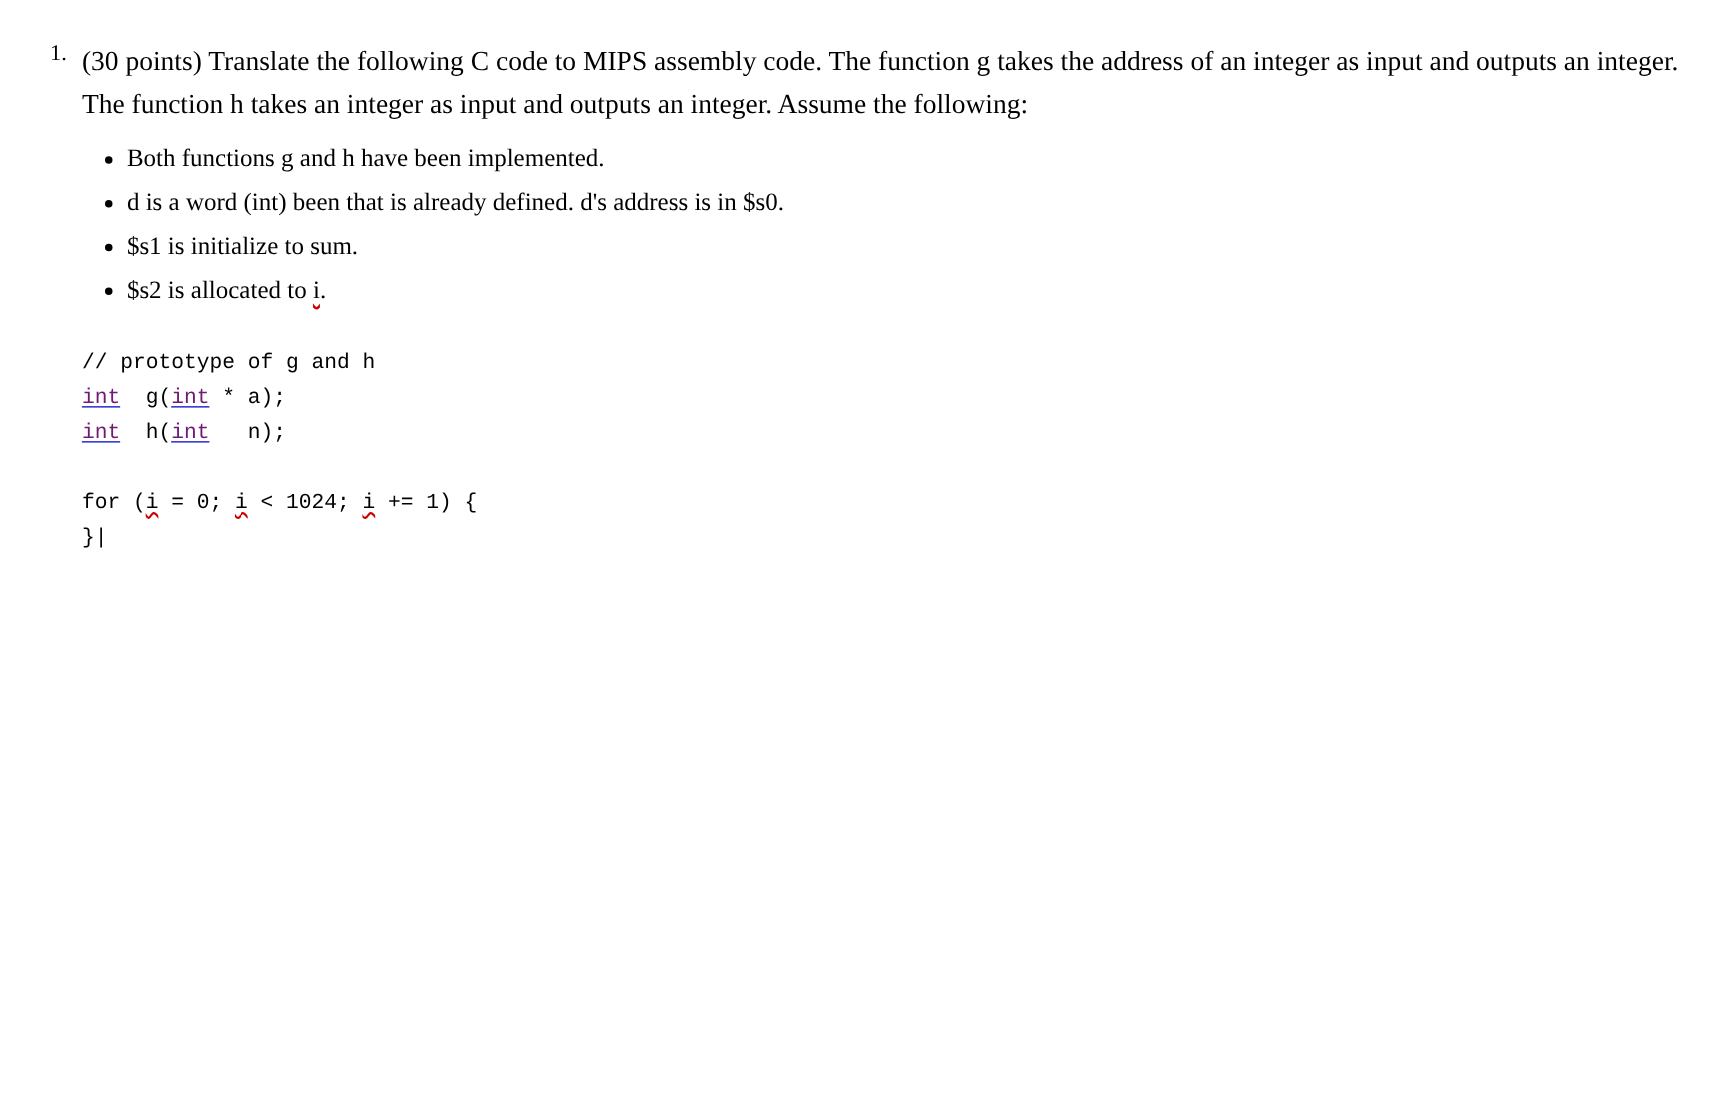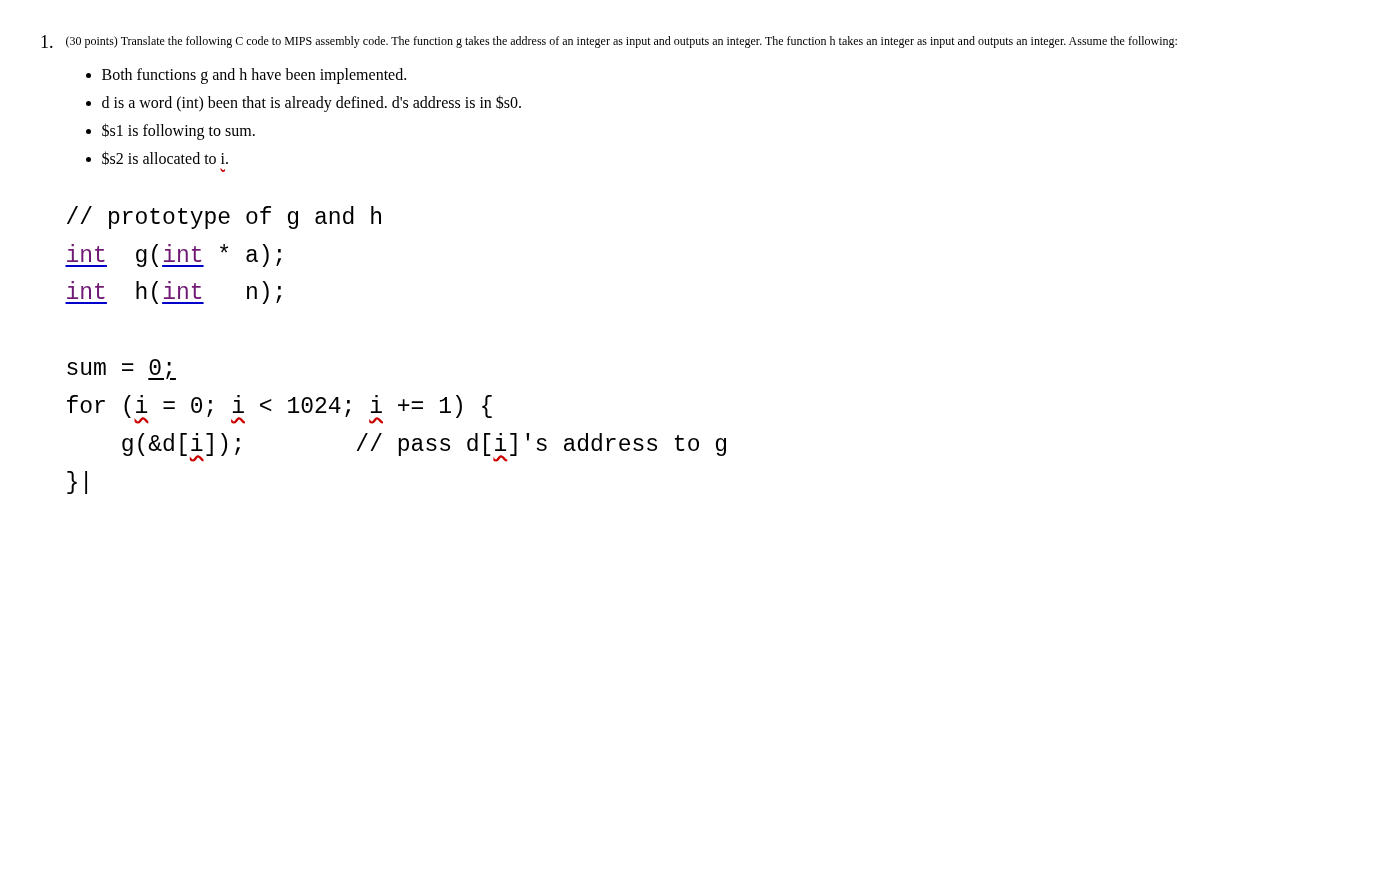--- a/index.html
+++ b/index.html
@@ -27,39 +27,39 @@
     .question-number {
       flex-shrink: 0;
       font-size: 18px;
     }
 
     .question-content {
       flex: 1;
     }
 
     .question-text {
-      font-size: 12px;
+      font-size: 22px;
       line-height: 1.55;
       margin-bottom: 10px;
     }
 
     .bullet-list {
       list-style: disc;
       padding-left: 36px;
       margin-bottom: 16px;
       line-height: 1.75;
     }
 
     .bullet-list li {
-      font-size: 16px;
+      font-size: 20px;
     }
 
     .code-block {
       font-family: 'Courier New', Courier, monospace;
-      font-size: 23px;
+      font-size: 17px;
       line-height: 1.65;
       margin-top: 27px;
       color: #000;
     }
 
     .code-line {
       display: block;
       white-space: pre;
     }
 
@@ -92,28 +92,26 @@
     <div class="question-text">
       <span>(30 points)</span>
       <span> Translate the following C code to MIPS assembly code. The function g takes the
       address of an integer as input and outputs an integer. The function h takes an integer as input
       and outputs an integer. Assume the following:</span>
     </div>
 
     <ul class="bullet-list">
       <li>Both functions g and h have been implemented.</li>
       <li>d is a word (int) been that is already defined. d's address is in $s0.</li>
-      <li>$s1 is following to sum.</li>
+      <li>$s1 is initialize to sum.</li>
       <li>$s2 is allocated to <span class="squiggle">i</span>.</li>
     </ul>
 
     <div class="code-block">
       <span class="code-line">// prototype of g and h</span>
       <span class="code-line"><span class="underline-blue">int</span>  g(<span class="underline-blue">int</span> * a);</span>
       <span class="code-line"><span class="underline-blue">int</span>  h(<span class="underline-blue">int</span>   n);</span>
       <span class="code-line">&nbsp;</span>
-      <span class="code-line">sum = <span class="underline-solid">0;</span></span>
       <span class="code-line">for (<span class="squiggle">i</span> = 0; <span class="squiggle">i</span> &lt; 1024; <span class="squiggle">i</span> += 1) {</span>
-      <span class="code-line">    g(&amp;d[<span class="squiggle">i</span>]);        // pass d[<span class="squiggle">i</span>]'s address to g</span>
       <span class="code-line">}|</span>
     </div>
   </div>
 </div>
 
 </body></html>

